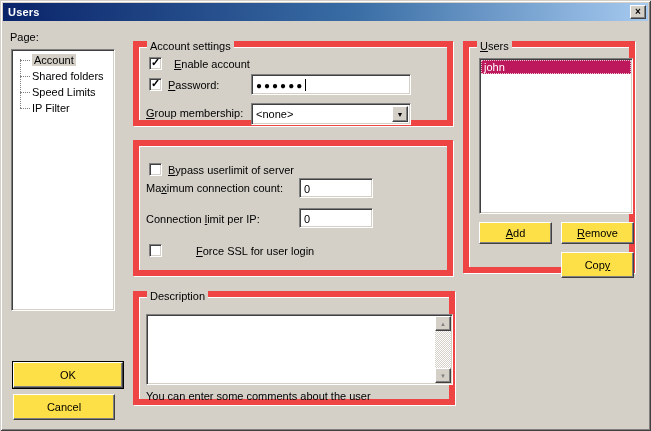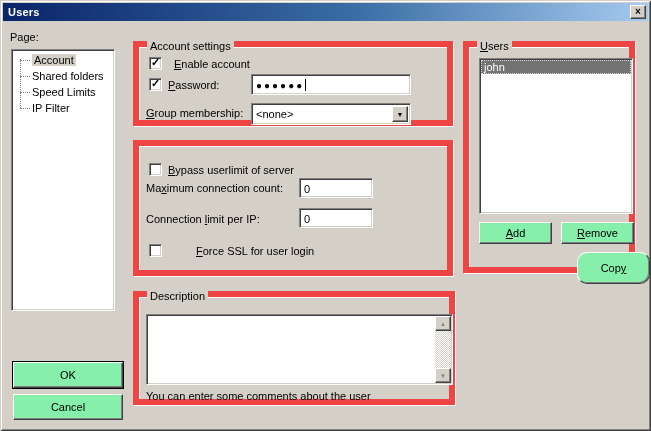--- a/index.html
+++ b/index.html
@@ -43,21 +43,21 @@
     box-shadow: 1px 1px 0 #ffffff, inset 1px 1px 0 #ffffff;
   }
   .legend {
     position:absolute; top:-7px; left:8px; background:#d4d0c8; padding:0 3px;
     line-height:13px; white-space:nowrap;
   }
   .mn { text-decoration: underline; }
   .lbl { position:absolute; white-space:nowrap; line-height:13px; }
 
   .btn {
-    position:absolute; background:#86efac;
+    position:absolute; background:#fde047;
     border:1px solid; border-color:#ffffff #404040 #404040 #ffffff;
     box-shadow: inset -1px -1px 0 #808080;
     display:flex; align-items:center; justify-content:center;
     font-size:11px; color:#000; cursor:default; white-space:nowrap;
   }
   .btn-default { box-shadow: 0 0 0 1px #000000, inset -1px -1px 0 #808080; }
 
   .checkbox { position:absolute; width:13px; height:13px; }
   .check-glyph {
     position:absolute; left:1px; top:-2px; font-size:11px; font-weight:bold; line-height:13px;
@@ -81,21 +81,21 @@
   
   .field { position:absolute; }
   .field-text { position:absolute; left:4px; top:3px; line-height:14px; }
   .pwd-text { position:absolute; left:4px; top:4px; font-size:10px; font-weight:bold; letter-spacing:2px; line-height:13px; }
   .caret { display:inline-block; width:1px; height:12px; background:#000; vertical-align:-2px; margin-left:1px; }
 
   
   .users-list { position:absolute; left:10px; top:11px; width:154px; height:156px; padding-top:1px; }
   .user-row {
     height:14px; line-height:14px; padding-left:3px; margin:0 1px;
-    background:#737373; color:#ffffff;
+    background:#be185d; color:#ffffff;
     outline:1px dotted rgba(255,255,255,.75); outline-offset:-1px;
   }
 
   
   .ta { position:absolute; left:7px; top:17px; width:307px; height:71px; }
   .ta-scroll { position:absolute; top:1px; right:1px; bottom:1px; width:16px; display:flex; flex-direction:column; }
   .scroll-btn {
     height:15px; background:#d4d0c8; border:1px solid; border-color:#ffffff #404040 #404040 #ffffff;
     box-shadow: inset -1px -1px 0 #808080;
     display:flex; align-items:center; justify-content:center; font-size:6px; color:#808080;
@@ -202,21 +202,21 @@
     <div class="users-list sunken">
       <div class="user-row">john</div>
     </div>
 
     <div class="btn" style="left:10px; top:175px; width:73px; height:22px;">
       <span><span></span><span class="mn">A</span><span>dd</span></span>
     </div>
     <div class="btn" style="left:92px; top:175px; width:73px; height:22px;">
       <span><span></span><span class="mn">R</span><span>emove</span></span>
     </div>
-    <div class="btn" style="left:108px; top:205px; width:73px; height:32px;border-radius:10px;">
+    <div class="btn" style="left:92px; top:205px; width:73px; height:26px;">
       <span><span>Cop</span><span class="mn">y</span><span></span></span>
     </div>
   </div>
 
   <div class="btn btn-default" style="left:13px; top:362px; width:110px; height:26px;">OK</div>
-  <div class="btn" style="left:13px; top:394px; width:110px; height:26px;">Cancel</div>
+  <div class="btn" style="left:13px; top:394px; width:102px; height:26px;">Cancel</div>
 
 </div>
 
 </body></html>

